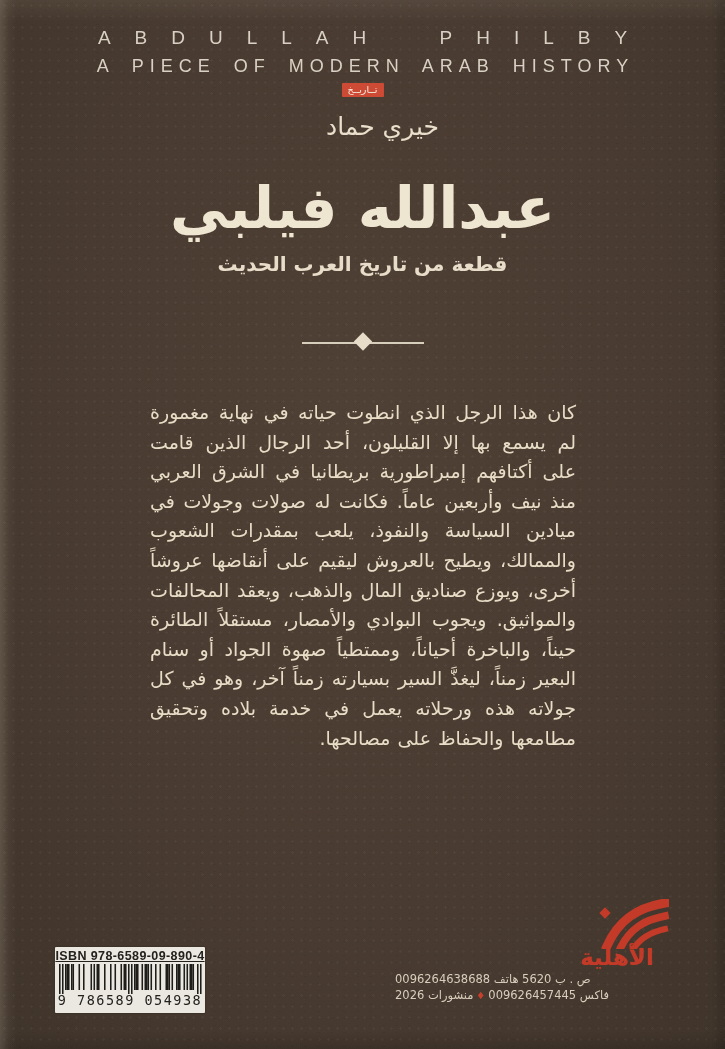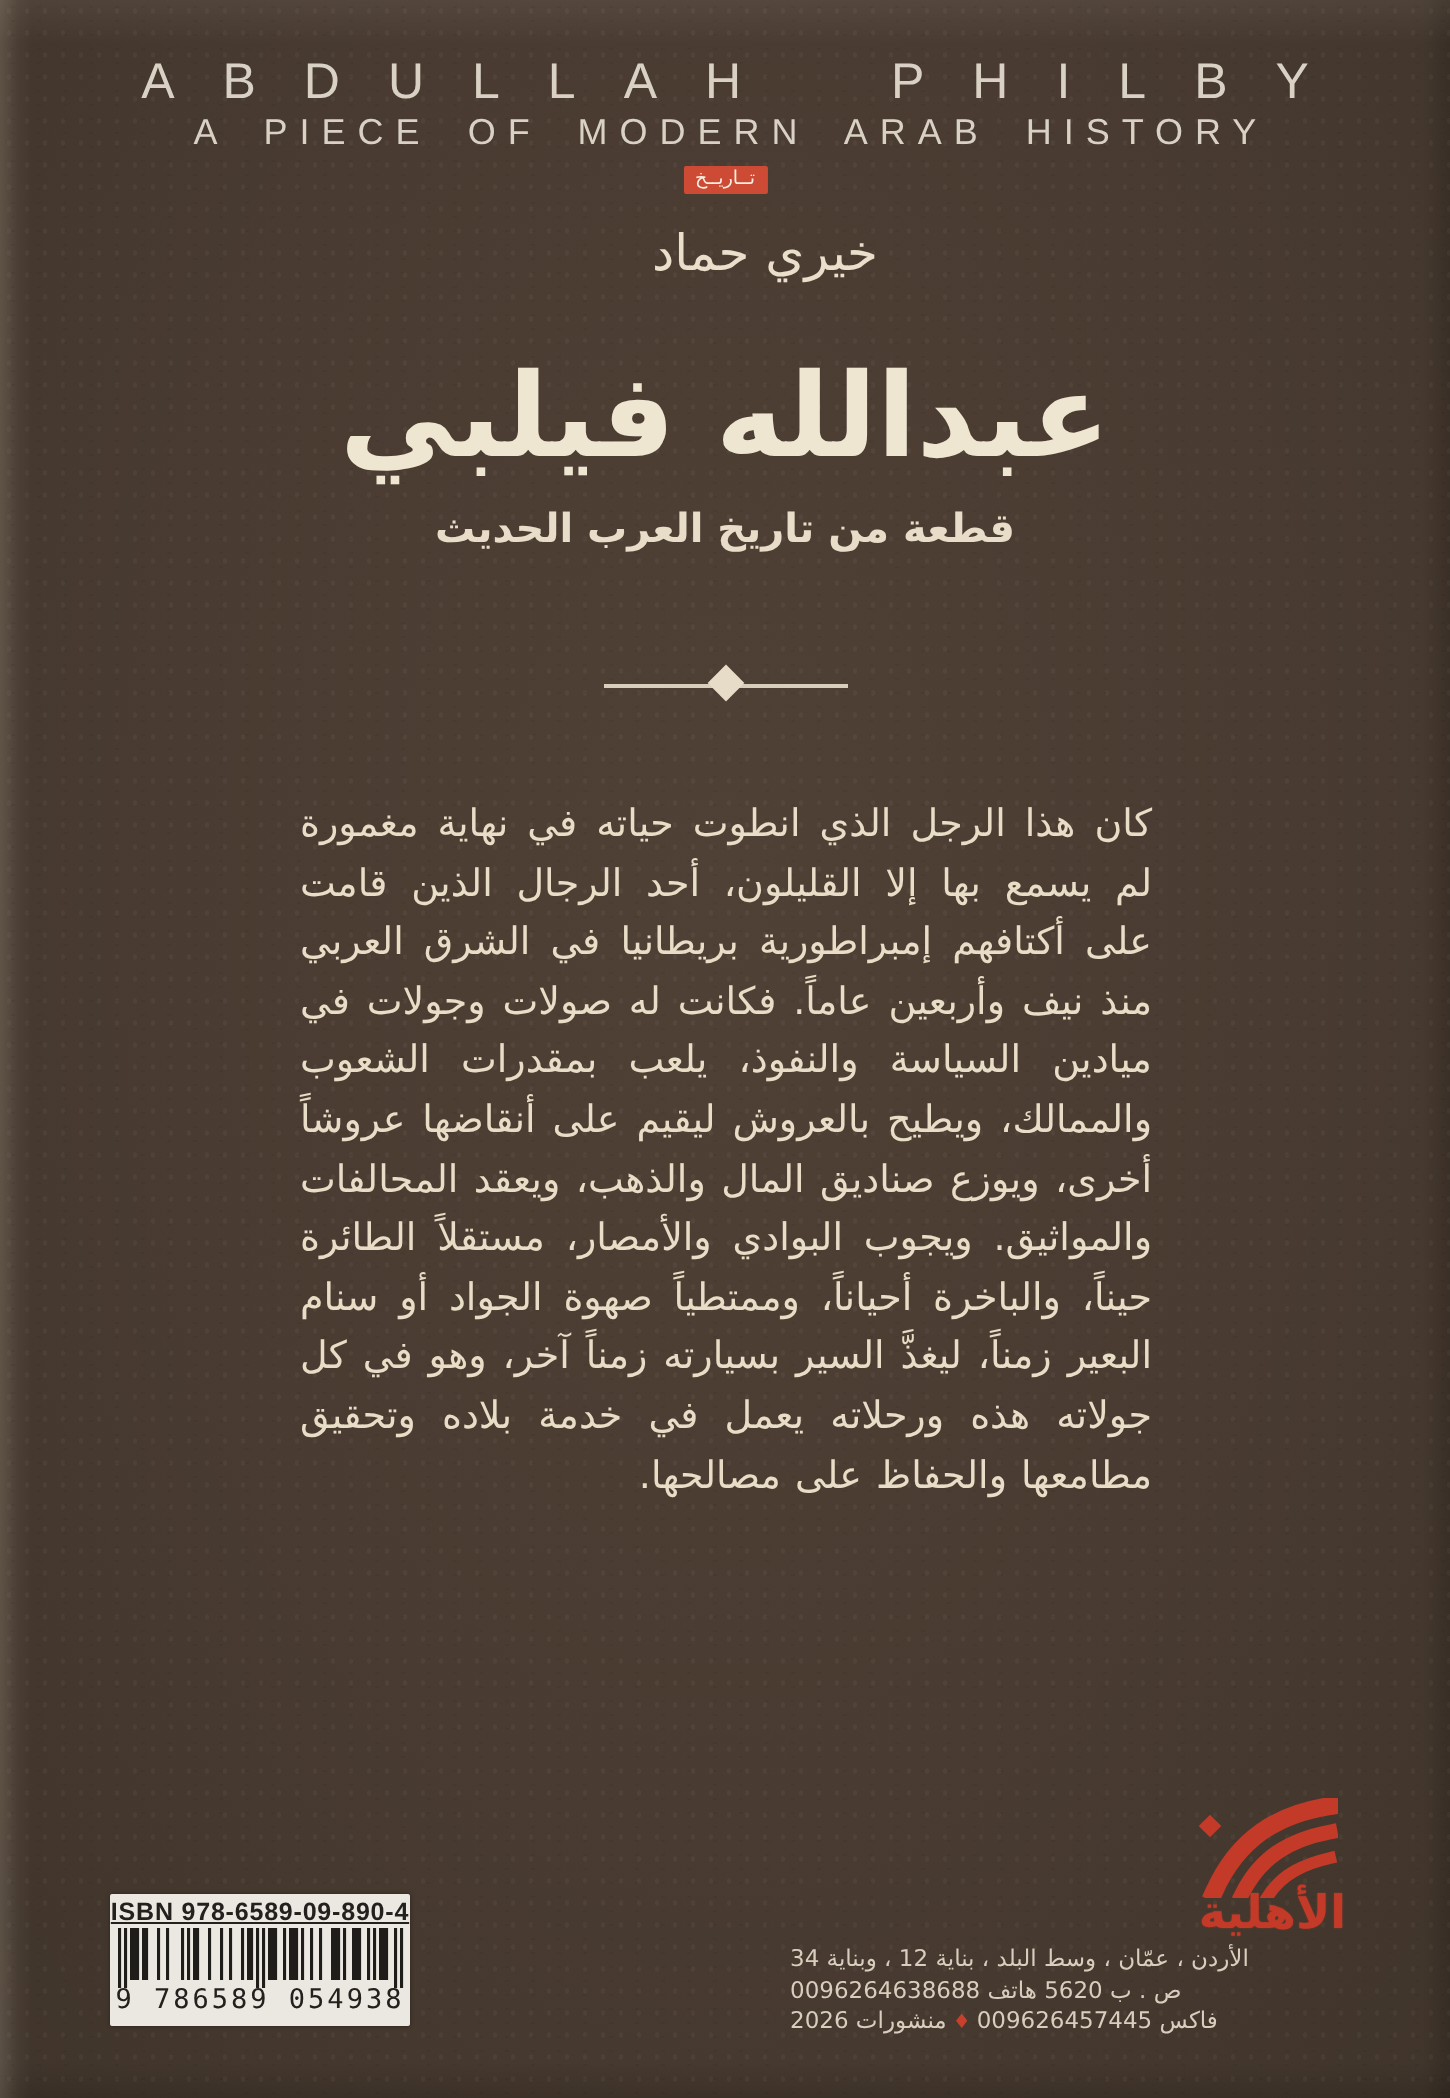--- a/index.html
+++ b/index.html
@@ -18,21 +18,21 @@
       radial-gradient(ellipse at 50% 42%, #504136 0%, #493b31 55%, #40352b 100%);
     background-size: 9px 11px, 13px 7px, auto, auto, auto, auto, auto;
     color:#e5dbc7;
   }
   .abs{position:absolute;}
   .center{left:0;right:0;text-align:center;}
 
   
   .en1{
     top:27px;font-family:"Liberation Sans",sans-serif;
-    font-size:25px;font-weight:500;color:#d9d1c3;
+    font-size:19px;font-weight:500;color:#d9d1c3;
     letter-spacing:24px;word-spacing:20px;padding-left:24px;white-space:nowrap;
   }
   .en2{
     top:56px;font-family:"Liberation Sans",sans-serif;
     font-size:18px;font-weight:500;color:#d9d1c3;
     letter-spacing:6px;word-spacing:7px;padding-left:6px;white-space:nowrap;
   }
 
   
   .badge{
@@ -79,21 +79,21 @@
     font-size:12.5px;font-weight:bold;letter-spacing:0.4px;
     padding-top:2px;line-height:15px;text-decoration:underline;
   }
   .barcode svg{display:block;margin:0 auto;}
   .barcode .digits{
     font-family:"DejaVu Sans Mono",monospace;
     font-size:13.5px;letter-spacing:1.5px;line-height:14px;margin-top:-1px;
   }
 
   
-  .logo{top:899px;right:52px;width:112px;}
+  .logo{top:899px;right:52px;width:112px;text-align:center;}
   .logo svg{display:block;margin:0 auto -4px auto;}
   .logo .word{
     font-size:23px;font-weight:bold;color:#c33a28;direction:rtl;line-height:24px;
     text-shadow:0 0 1px rgba(195,58,40,.6);
   }
   .contacts{
     top:972px;right:20px;width:310px;
     direction:rtl;text-align:left;
     font-size:11.5px;line-height:15.6px;color:#d8cebd;
   }
@@ -179,20 +179,19 @@
         <path d="M42 47 C54 20 74 8 100 4" stroke-width="9"></path>
         <path d="M56 48 C65 30 79 21 100 17" stroke-width="7.5"></path>
         <path d="M69 49 C76 38 87 33 100 30" stroke-width="6"></path>
       </g>
       <rect x="36" y="10" width="8" height="8" fill="#c33a28" transform="rotate(45 40 14)"></rect>
     </svg>
     <div class="word">الأهلية</div>
   </div>
 
   <div class="abs contacts">
-    <div class="row">الأردن ، عمّان ، وسط البلد ، بناية 12 ، وبناية 34</div>
     <div class="row">ص . ب 5620   هاتف 0096264638688</div>
     <div class="row">
       <span>فاكس 009626457445</span><span class="red-diamond">♦</span><span>منشورات 2026</span>
     </div>
   </div>
 
 </div>
 
 </body></html>

